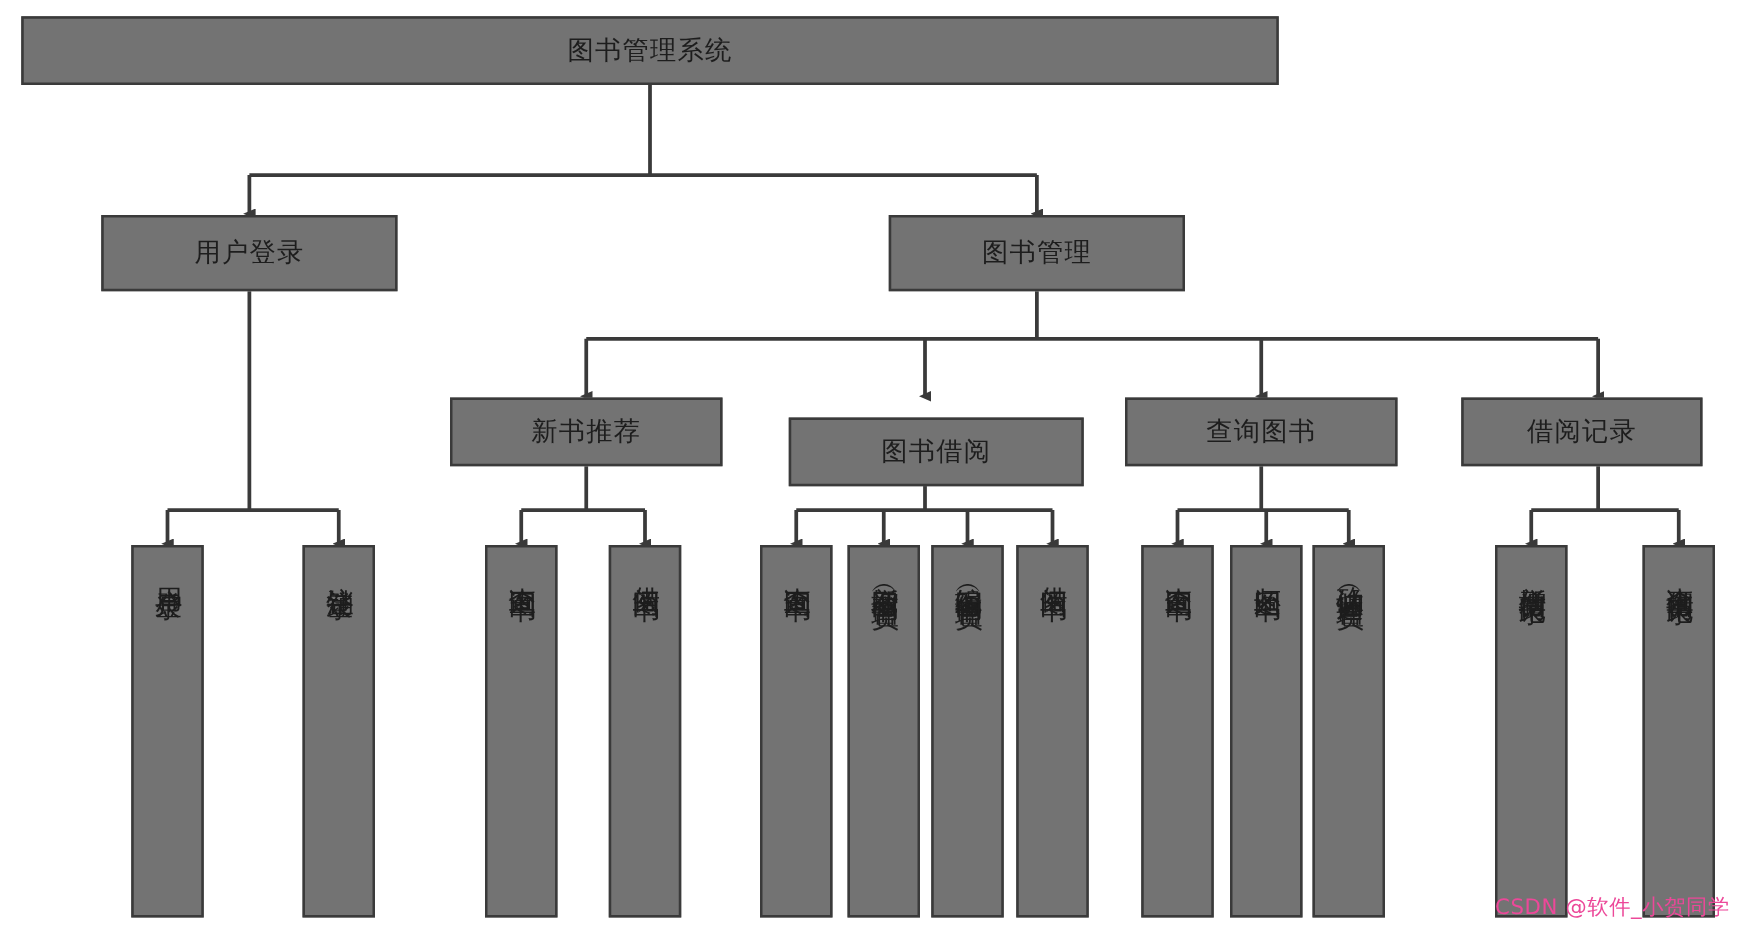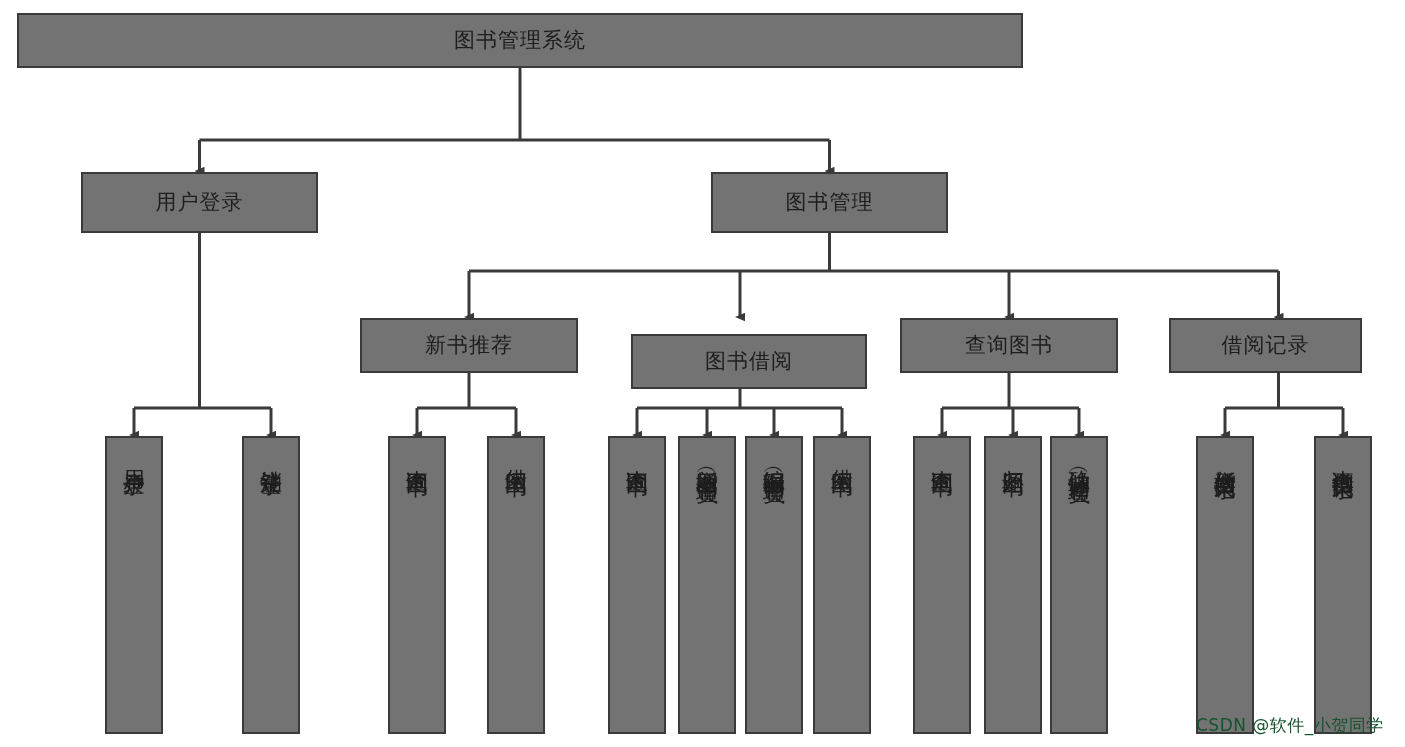--- a/index.html
+++ b/index.html
@@ -18,21 +18,21 @@
   }
   .node.horizontal .node-label{
     font-size:21px;line-height:1.2;white-space:nowrap;letter-spacing:1px;
   }
   .node.vertical{align-items:flex-start;padding-top:14px;}
   .node.vertical .node-label{
     writing-mode:vertical-rl;text-orientation:upright;
     font-size:22px;line-height:1.28;letter-spacing:2px;white-space:nowrap;
   }
   .watermark{
-    position:absolute;color:#14532d;font-size:17px;letter-spacing:.5px;
+    position:absolute;color:#ec4899;font-size:17px;letter-spacing:.5px;
     white-space:nowrap;pointer-events:none;
   }
 </style>
 </head>
 <body>
 
 <div id="diagram-root">
   <svg class="edges" viewBox="0 0 1405 747" xmlns="http://www.w3.org/2000/svg">
     <defs>
       <marker id="arrow" markerWidth="10" markerHeight="10" refX="4.2" refY="5" orient="auto" markerUnits="userSpaceOnUse">

